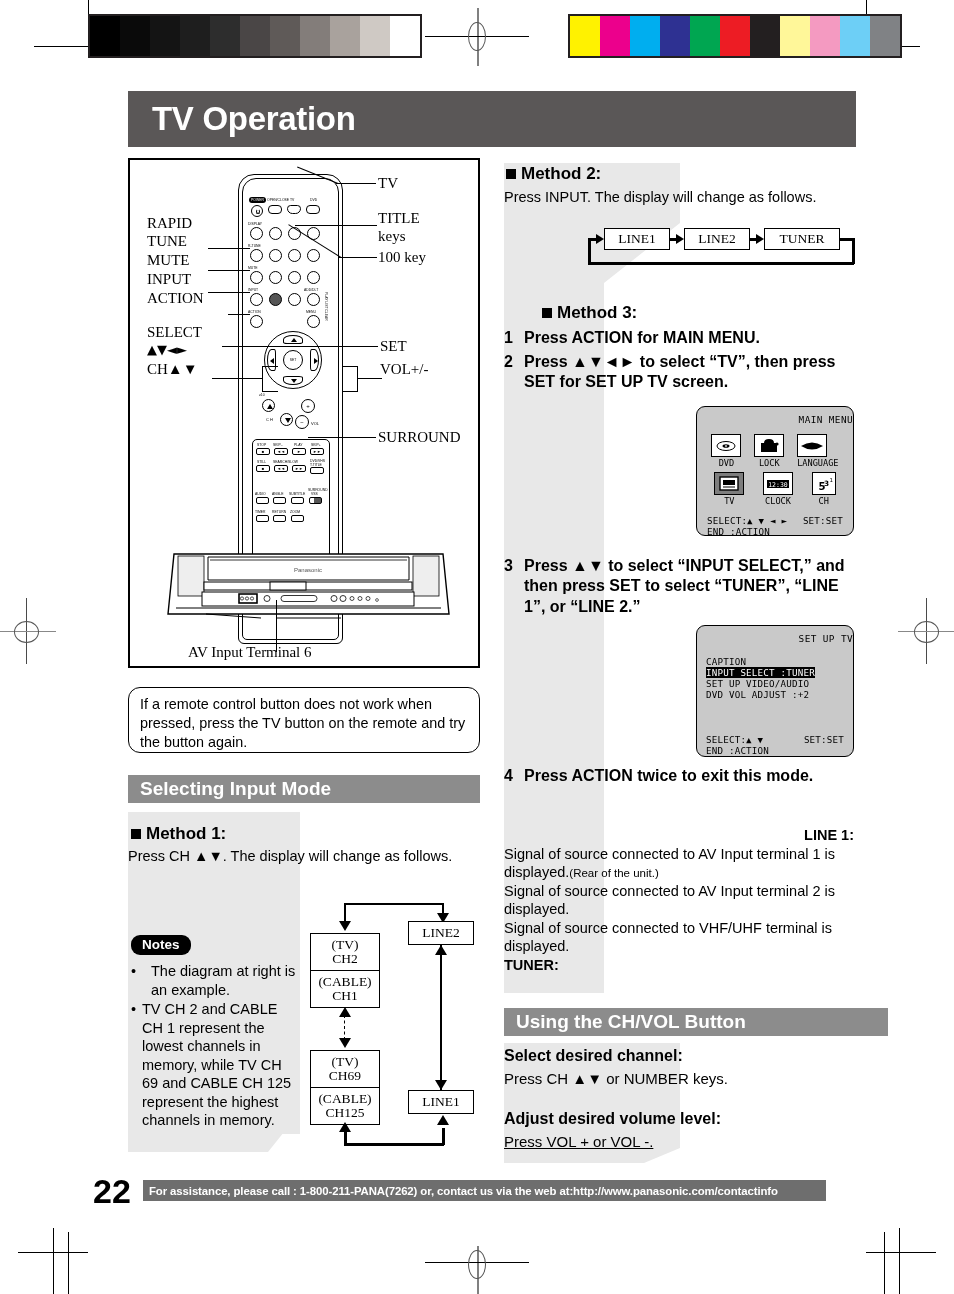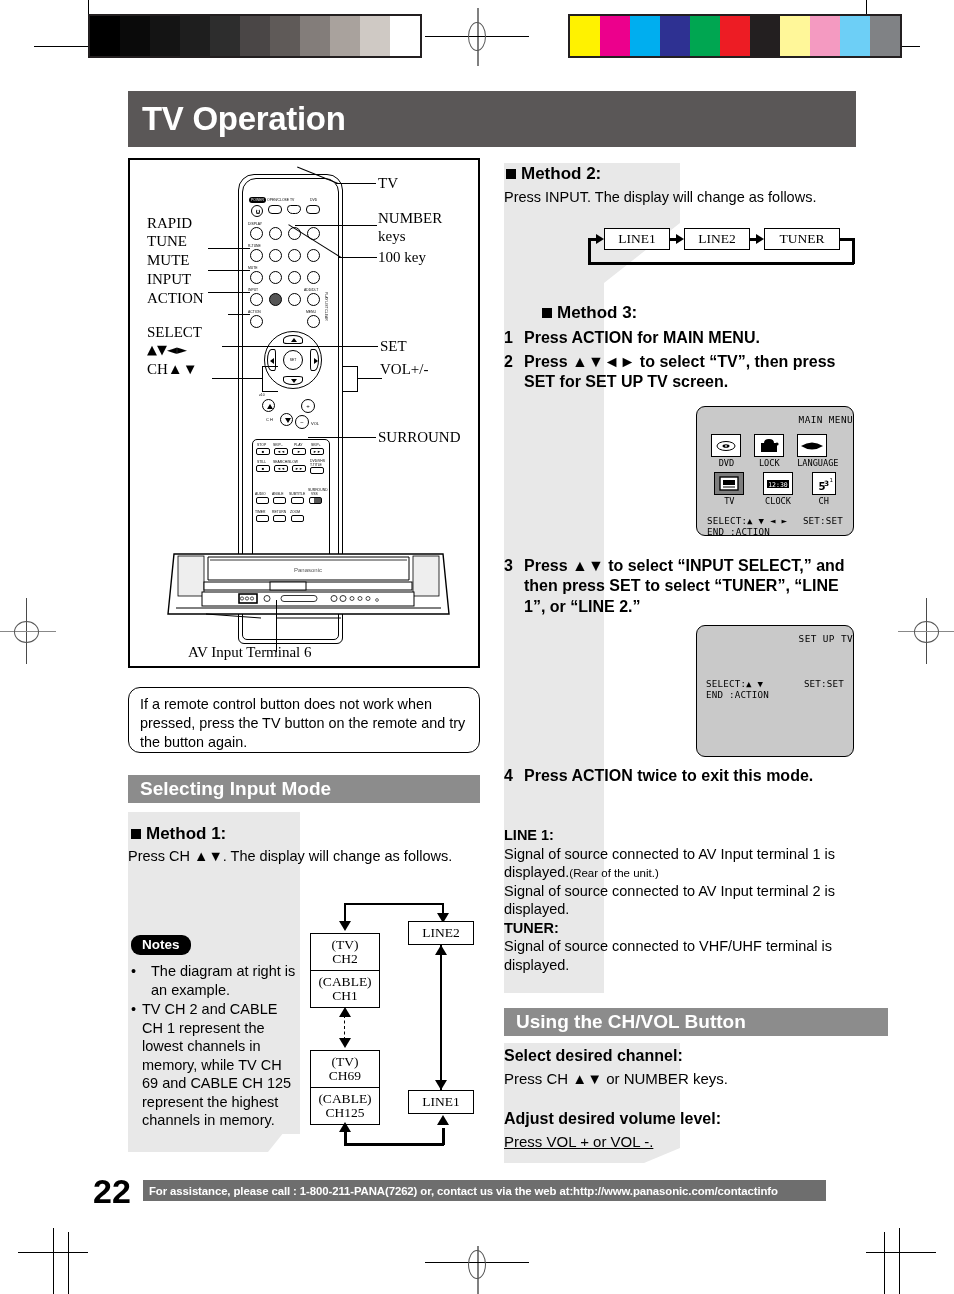--- a/index.html
+++ b/index.html
@@ -19,21 +19,21 @@
   .reg-h { position:absolute; background:#000; }
   .reg-circ { position:absolute; border:1px solid #555; border-radius:50%; background:transparent; }
   .crop { position:absolute; background:#000; }
 
   
   .title-bar {
     position:absolute; left:128px; top:91px; width:728px; height:56px;
     background:#5a5757; display:flex; align-items:center;
   }
   .title-bar h1 {
-    margin:0; padding-left:14px; color:#fff; font-size:33px; font-weight:bold;
+    margin:0; padding-left:24px; color:#fff; font-size:33px; font-weight:bold;
     letter-spacing:-0.3px;
   }
   .remote-box { border:2px solid #000; width:352px; height:510px; position:relative; background:#fff; }
 
   
   .remote { position:absolute; left:108px; top:14px; width:105px; height:470px; }
   .rem-shell {
     position:absolute; left:0; top:0; width:105px; height:470px;
     border:1.6px solid #000; border-radius:16px 16px 6px 6px; background:#fff;
   }
@@ -317,21 +317,21 @@
     </div>
 
     <div class="brand" style="top:400px;">Panasonic</div>
     <div class="brand-sub" style="top:412px;">TV/DVD</div>
   </div>
 
   <div class="callout" style="left:248px; top:15px;">TV</div>
   <div class="leader" style="left:206px; top:23px; width:40px;"></div>
   <div class="leader" style="left:164px; top:23px; width:44px; transform:rotate(22deg); transform-origin:right center;"></div>
 
-  <div class="callout" style="left:248px; top:50px;">NUMBER</div>
+  <div class="callout" style="left:248px; top:50px;">TITLE</div>
   <div class="callout" style="left:248px; top:68px;">keys</div>
   <div class="leader" style="left:165px; top:65px; width:82px;"></div>
 
   <div class="callout" style="left:248px; top:89px;">100 key</div>
   <div class="leader" style="left:209px; top:97px; width:38px;"></div>
   <div class="leader" style="left:149px; top:97px; width:62px; transform:rotate(32deg); transform-origin:right center;"></div>
 
   <div class="callout" style="left:17px; top:55px;">RAPID</div>
   <div class="callout" style="left:17px; top:73px;">TUNE</div>
   <div class="leader" style="left:78px; top:88px; width:42px;"></div>
@@ -590,40 +590,46 @@
   <div class="osd-row" style="padding:0 10px;">END    :ACTION</div>
 </div>
 
 <div class="body-txt body-bold" style="left:504px; top:556px; width:350px; font-size:16px; line-height:1.28;">
   <span style="position:absolute; left:0;">3</span>
   <span style="display:block; margin-left:20px;">Press ▲▼ to select “INPUT SELECT,” and then press SET to select “TUNER”, “LINE 1”, or “LINE 2.”</span>
 </div>
 
 <div class="osd" style="left:696px; top:625px; width:158px; height:132px;">
   <div class="osd-title" style="margin-top:7px;">SET UP TV</div>
+  <div style="margin-top:12px; padding-left:9px;">
+    <div class="osd-row"><span>CAPTION</span></div>
+    <div class="osd-row"><span class="hl">INPUT SELECT   :TUNER</span></div>
+    <div class="osd-row"><span>SET UP VIDEO/AUDIO</span></div>
+    <div class="osd-row"><span>DVD VOL ADJUST :+2</span></div>
+  </div>
   <div class="osd-row" style="display:flex; justify-content:space-between; padding:0 9px; margin-top:34px;">
     <span>SELECT:▲ ▼</span>
     <span>SET:SET</span>
   </div>
   <div class="osd-row" style="padding:0 9px;">END   :ACTION</div>
 </div>
 
 <div class="body-txt body-bold" style="left:504px; top:766px; width:350px; font-size:16px; line-height:1.28;">
   <span style="position:absolute; left:0;">4</span>
   <span style="display:block; margin-left:20px;">Press ACTION twice to exit this mode.</span>
 </div>
 
 <div style="position:absolute; left:504px; top:826px; width:350px;">
-  <div class="body-txt body-bold" style="position:static;">LINE 1:</div>
+  <div class="body-txt body-bold" style="position:static;text-align:right;">LINE 1:</div>
   <div class="body-txt" style="position:static;">
     <span>Signal of source connected to AV Input terminal 1 is displayed.</span><span style="font-size:11.5px;">(Rear of the unit.)</span>
   </div>
   <div class="body-txt" style="position:static;">Signal of source connected to AV Input terminal 2 is displayed.</div>
+  <div class="body-txt" style="position:static;">Signal of source connected to VHF/UHF terminal is displayed.</div>
   <div class="body-txt body-bold" style="position:static;">TUNER:</div>
-  <div class="body-txt" style="position:static;">Signal of source connected to VHF/UHF terminal is displayed.</div>
 </div>
 
 <div class="sec-head" style="left:504px; top:1008px; width:384px; height:28px;">
   <span>Using the CH/VOL Button</span>
 </div>
 <svg style="position:absolute; left:504px; top:1043px;" width="200" height="120">
   <path d="M0,0 L176,0 L176,105 L140,120 L0,120 Z" fill="#e8e8e8"></path>
 </svg>
 <div class="body-txt body-bold" style="left:504px; top:1046px; font-size:16px;">Select desired channel:</div>
 <div class="body-txt" style="left:504px; top:1069px; font-size:15px;">Press CH ▲▼ or NUMBER keys.</div>

